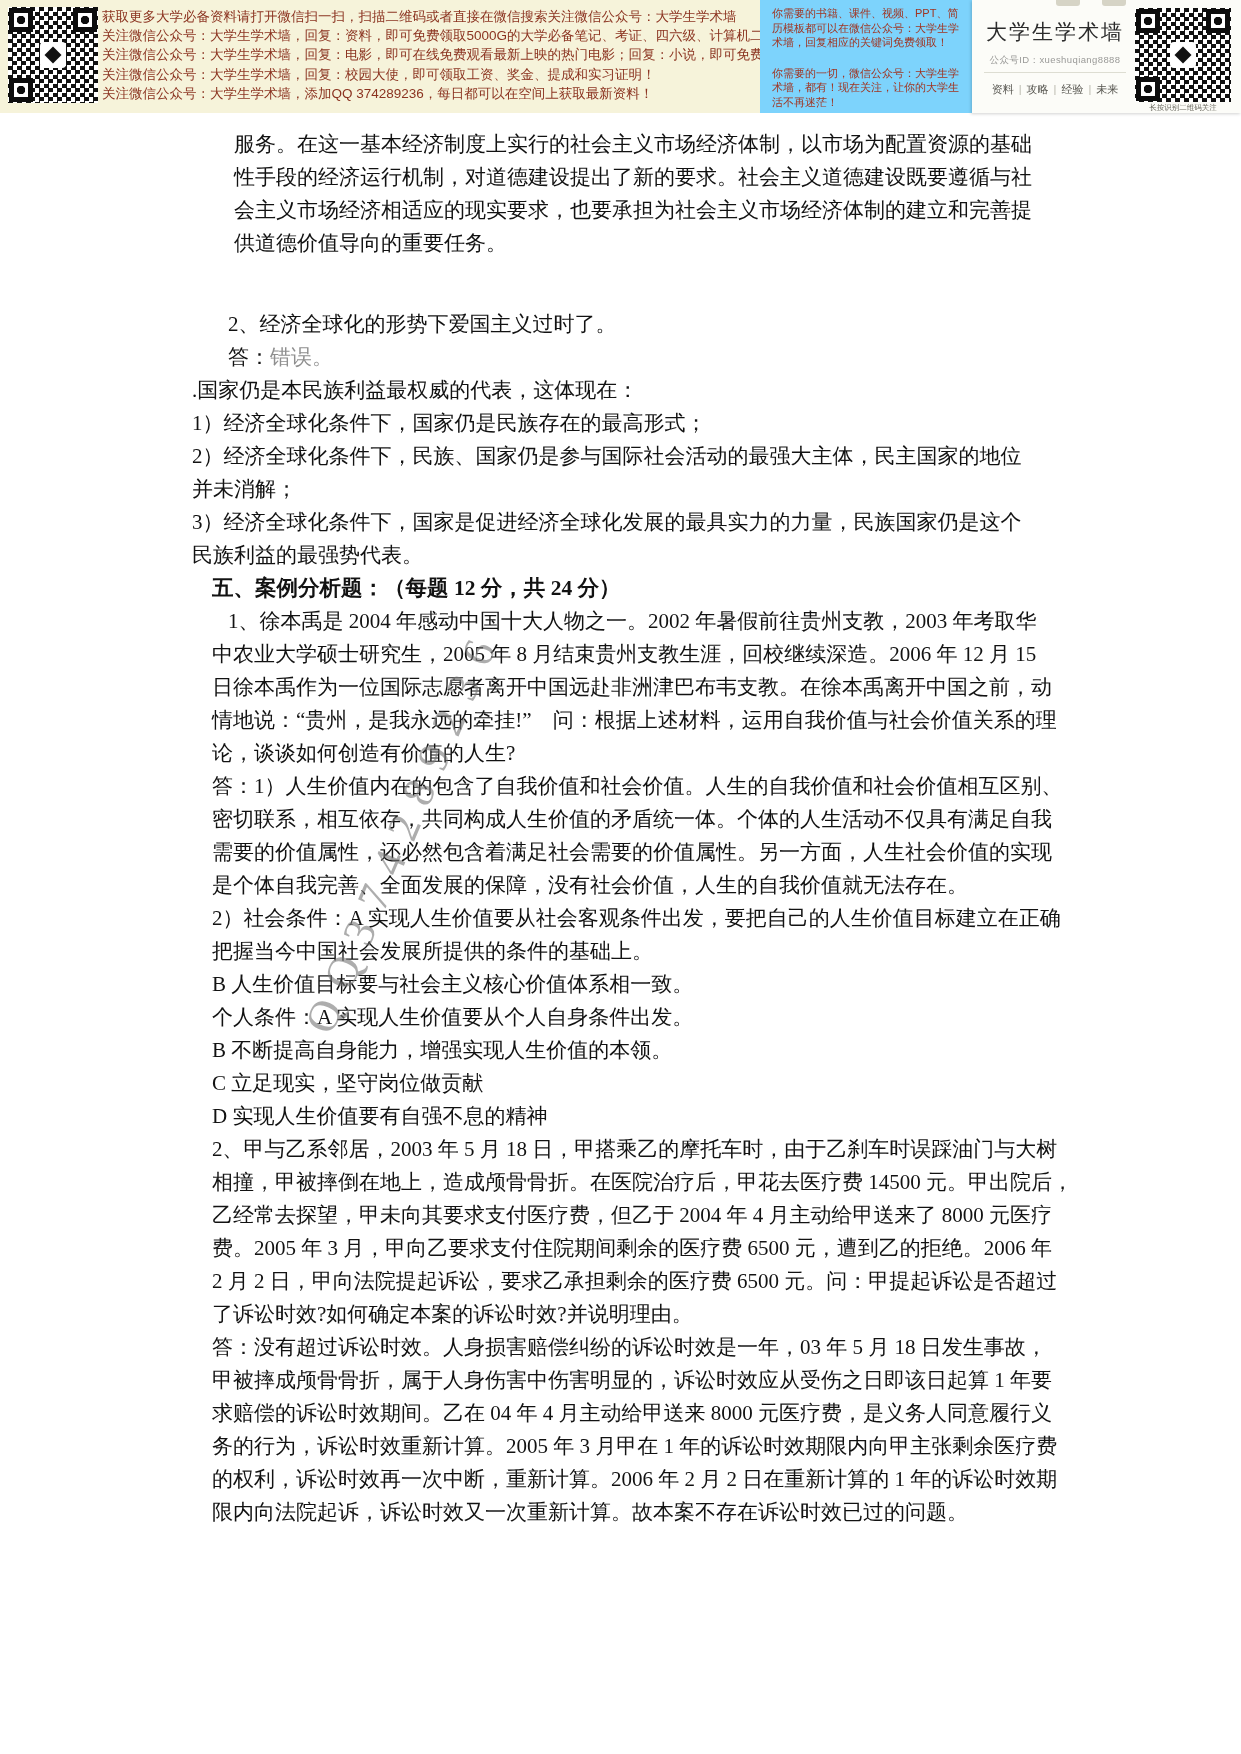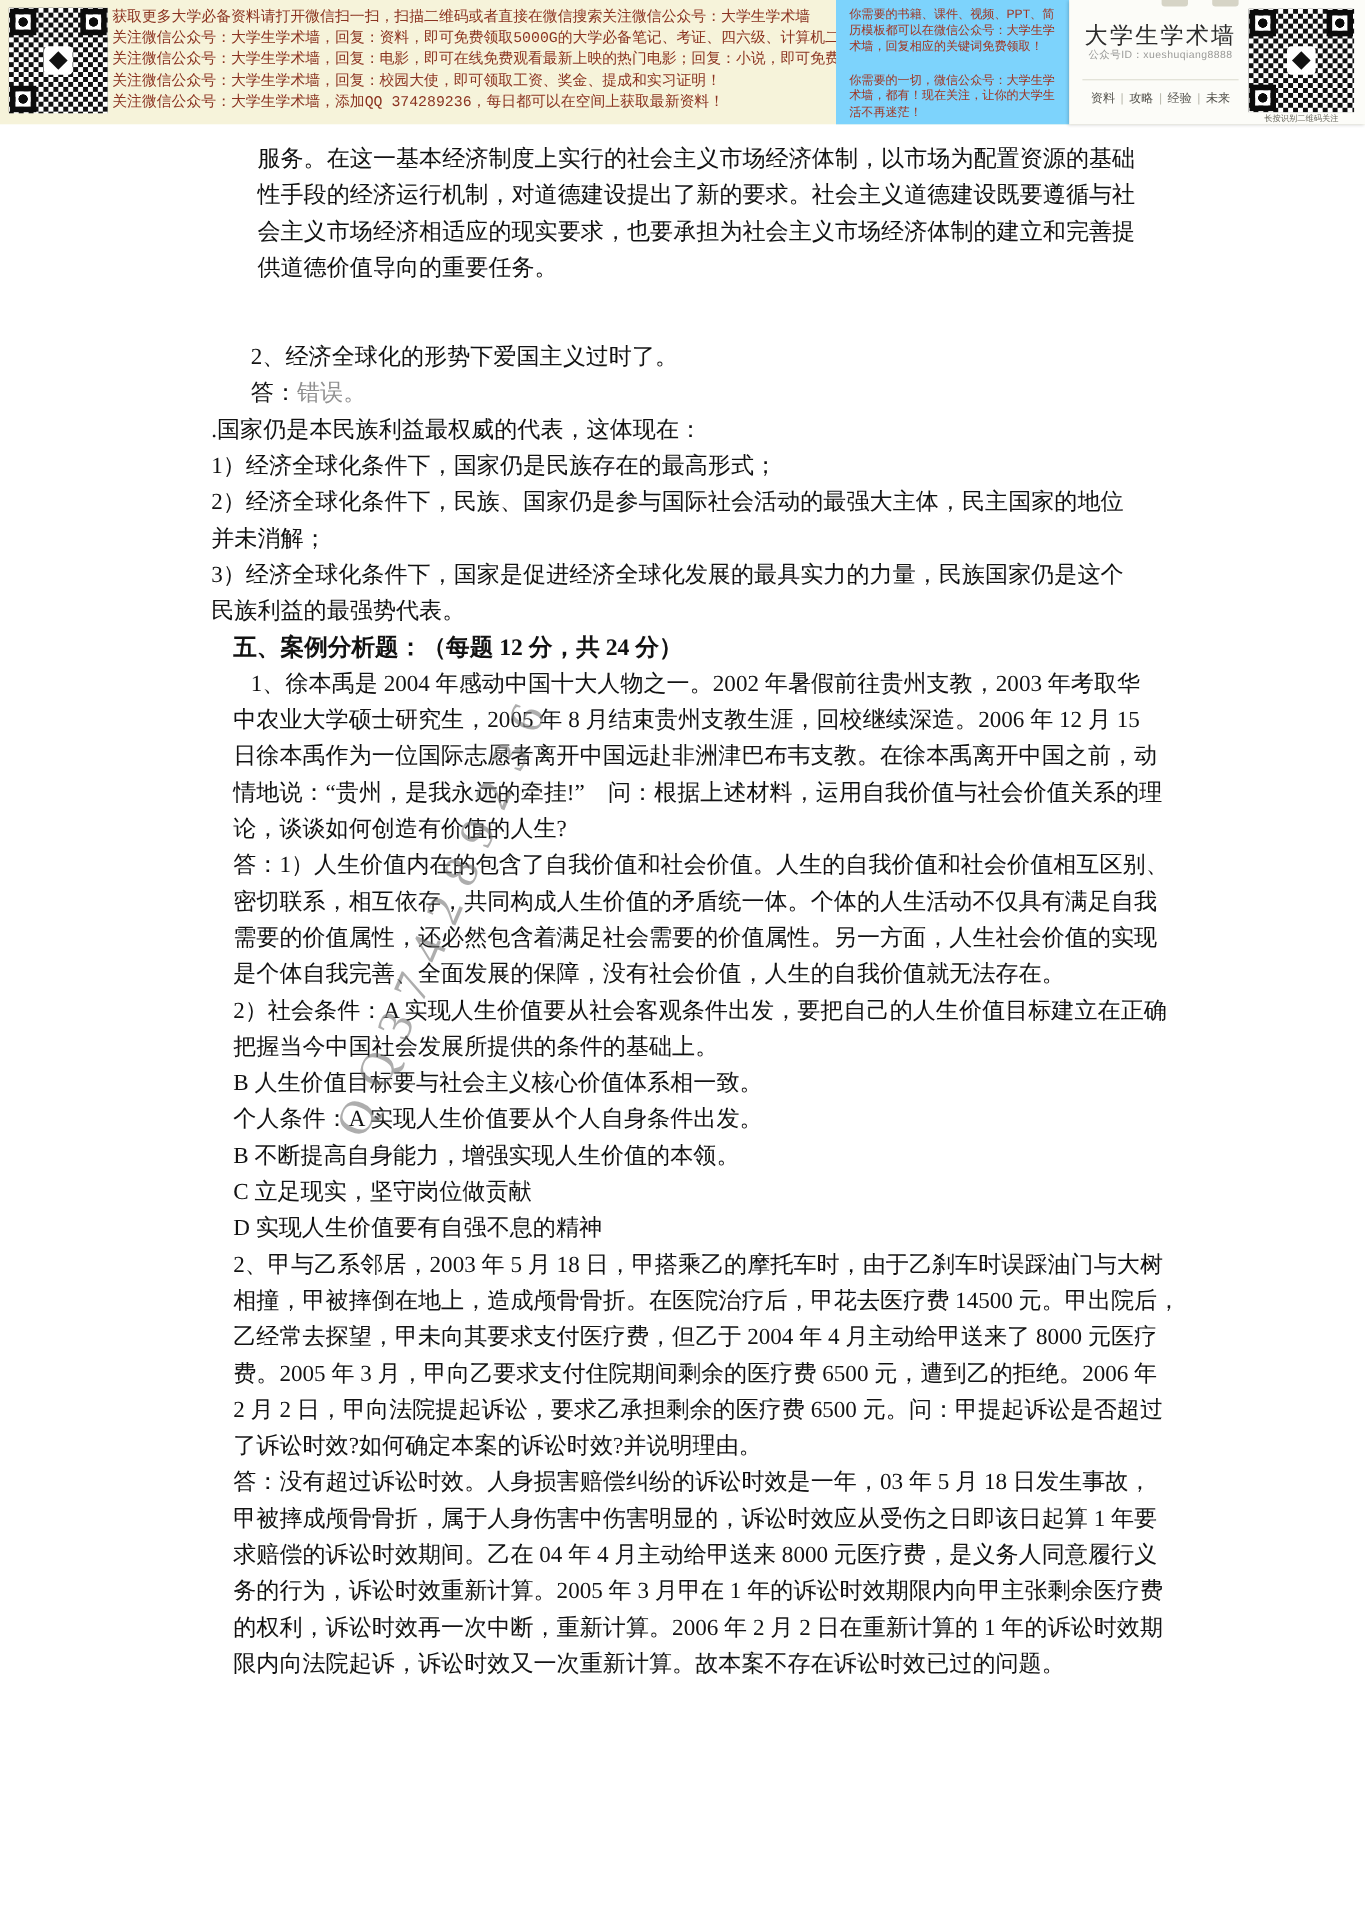--- a/index.html
+++ b/index.html
@@ -13,33 +13,33 @@
   .qr::before,.qr::after,.qr .f3{content:"";position:absolute;width:24px;height:24px;box-sizing:border-box;
       border:5px solid #0c0c0c;background:radial-gradient(circle,#0c0c0c 0 4px,#fff 4.5px);}
   .qr::before{left:1px;top:1px;}
   .qr::after{right:1px;top:1px;}
   .qr .f3{left:1px;bottom:1px;}
   .qr .logo{position:absolute;left:50%;top:50%;width:26px;height:26px;margin:-13px 0 0 -13px;
       background:#fff;border-radius:4px;display:flex;align-items:center;justify-content:center;}
   .qr .logo i{display:block;width:12px;height:12px;background:#111;transform:rotate(45deg);}
   .qr-left{left:8px;top:7px;width:90px;height:96px;}
   .promo-lines{position:absolute;left:102px;top:7px;width:700px;}
-  .promo-line{font-size:13.5px;line-height:19.2px;color:#8b3320;white-space:nowrap;font-family:Liberation Mono, monospace;}
+  .promo-line{font-size:13.5px;line-height:19.2px;color:#8b3320;white-space:nowrap;}
   .green-box{position:absolute;left:760px;top:0;width:212px;height:113px;background:#7dd3fc;
       box-sizing:border-box;padding:6px 10px 4px 12px;display:flex;flex-direction:column;
       justify-content:space-between;}
   .green-box p{margin:0;font-size:11px;line-height:14.5px;color:#a03522;}
   
   .card{position:absolute;left:972px;top:0;width:269px;height:113px;background:#fcfcf8;
       box-shadow:-1px 1px 3px rgba(0,0,0,.18);}
   .notch{position:absolute;top:0;width:24px;height:6px;background:#d6d4c6;border-radius:0 0 3px 3px;}
   .n1{left:84px;} .n2{left:130px;}
   .card-title{position:absolute;left:0;top:18px;width:166px;text-align:center;font-size:21px;
       letter-spacing:2px;color:#2b2b2b;font-family:"Liberation Serif","DejaVu Serif",serif;}
-  .card-sub{position:absolute;left:0;top:44px;width:166px;text-align:center;font-size:9.5px;
+  .card-sub{position:absolute;left:0;top:54px;width:166px;text-align:center;font-size:9.5px;
       color:#9a9a98;letter-spacing:.4px;}
   .card-div{position:absolute;left:12px;top:72px;width:142px;height:1px;background:#ddddd2;}
   .card-nav{position:absolute;left:0;top:82px;width:166px;text-align:center;font-size:11px;color:#55544e;}
   .card-nav .sep{color:#b9b8ac;margin:0 5px;}
   .qr-right{left:163px;top:8px;width:96px;height:94px;}
   .qr-cap{position:absolute;left:163px;top:103px;width:96px;text-align:center;font-size:7.5px;
       color:#6b6a60;white-space:nowrap;}
   
   .doc{position:absolute;left:212px;top:128px;width:840px;color:#121212;}
   .ln{height:33px;line-height:33px;font-size:21px;white-space:nowrap;}

